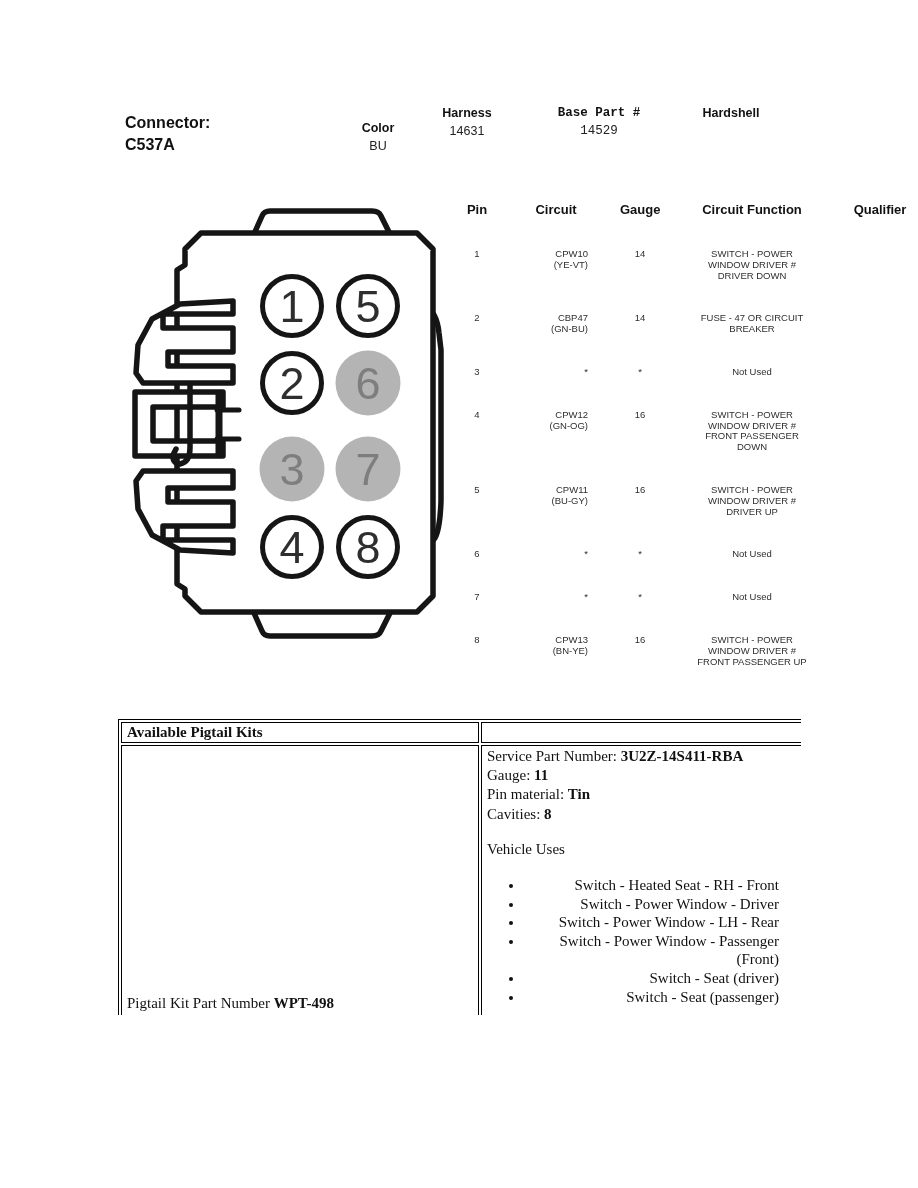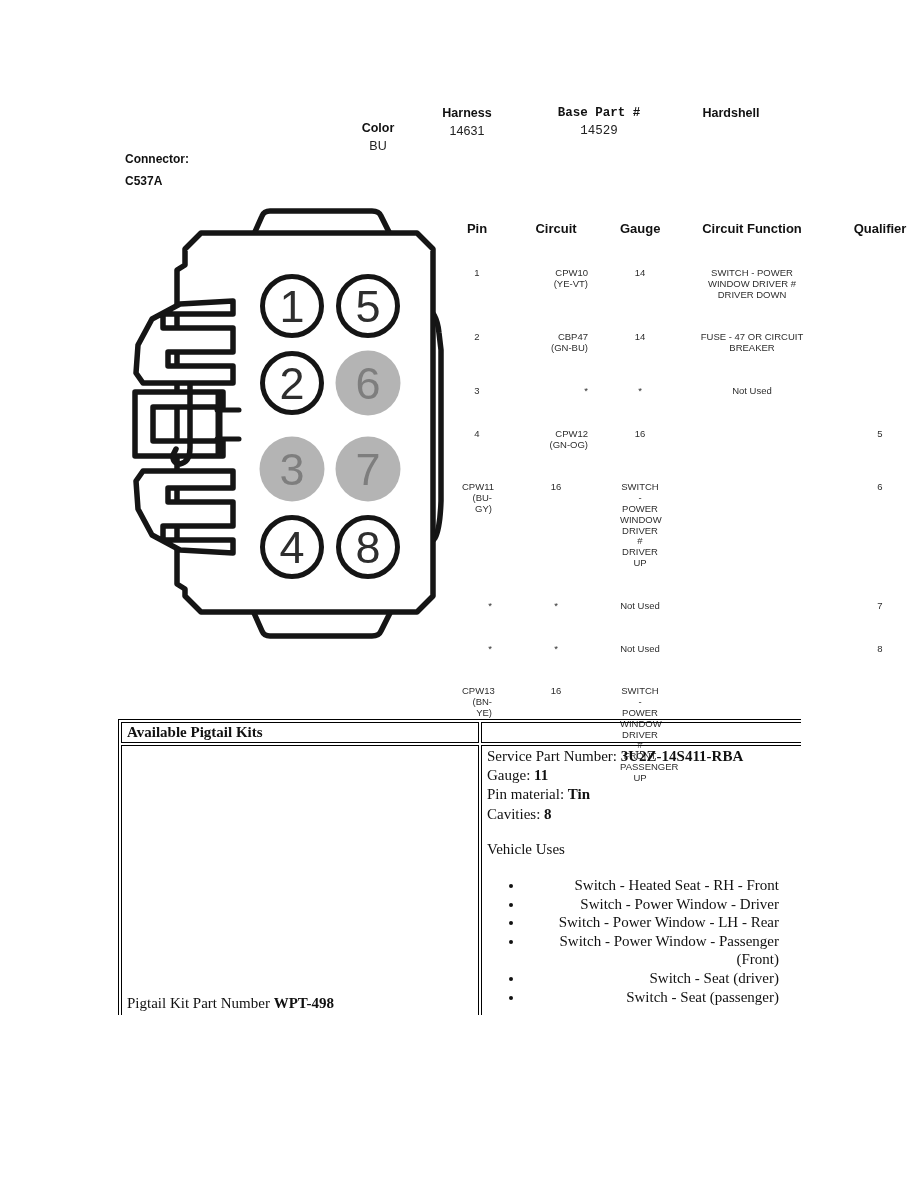--- a/index.html
+++ b/index.html
@@ -1,32 +1,32 @@
 <!DOCTYPE html>
 <html><head>
 <meta charset="utf-8">
 <style>
   html,body{margin:0;padding:0;background:#fff;}
   .page{position:relative;width:918px;height:1188px;background:#fff;overflow:hidden;
         font-family:"Liberation Sans",sans-serif;color:#151515;}
 
   
-  .conn-title{position:absolute;left:125px;top:112px;font-size:12px;font-weight:bold;
-              line-height:22px;color:#111;margin-top:36px;}
+  .conn-title{position:absolute;left:125px;top:112px;font-size:16px;font-weight:bold;
+              line-height:22px;color:#111;}
   .hfield{position:absolute;text-align:center;}
   .hfield .hlabel{font-size:12.5px;font-weight:bold;line-height:15px;color:#111;}
   .hfield .hvalue{font-size:12.5px;line-height:16px;margin-top:2px;color:#222;}
   .f-desc{left:222px;top:106px;width:136px;}
   .f-color{left:352px;top:121px;width:52px;}
   .f-harness{left:417px;top:106px;width:100px;}
   .f-base{left:548px;top:106px;width:102px;font-family:Liberation Mono, monospace;}
   .f-hardshell{left:680px;top:106px;width:102px;}
 
   
-  .pin-table{position:absolute;left:462px;top:221px;display:grid;
+  .pin-table{position:absolute;left:462px;top:202px;display:grid;
              grid-template-columns:30px 64px 40px 120px 72px;
              grid-auto-rows:auto;row-gap:6px;column-gap:4px;gap:32px;}
   .pt-h{font-size:13px;font-weight:bold;text-align:center;color:#111;}
   .pt-c{font-size:9.5px;line-height:10.8px;color:#2e2e2e;}
   .pt-pin,.pt-gauge{text-align:center;}
   .pt-circuit{text-align:right;}
   .pt-func{text-align:center;}
 
   
   .conn-svg{position:absolute;left:120px;top:198px;}
@@ -100,20 +100,21 @@
       </div>
       <div class="pt-c pt-gauge">*</div>
       <div class="pt-c pt-func">Not Used</div>
       <div class="pt-c pt-qual"></div>
       <div class="pt-c pt-pin">4</div>
       <div class="pt-c pt-circuit">
         <div>CPW12</div>
         <div>(GN-OG)</div>
       </div>
       <div class="pt-c pt-gauge">16</div>
+      <div class="pt-c pt-func">SWITCH - POWER WINDOW DRIVER # FRONT PASSENGER DOWN</div>
       <div class="pt-c pt-qual"></div>
       <div class="pt-c pt-pin">5</div>
       <div class="pt-c pt-circuit">
         <div>CPW11</div>
         <div>(BU-GY)</div>
       </div>
       <div class="pt-c pt-gauge">16</div>
       <div class="pt-c pt-func">SWITCH - POWER WINDOW DRIVER # DRIVER UP</div>
       <div class="pt-c pt-qual"></div>
       <div class="pt-c pt-pin">6</div>

